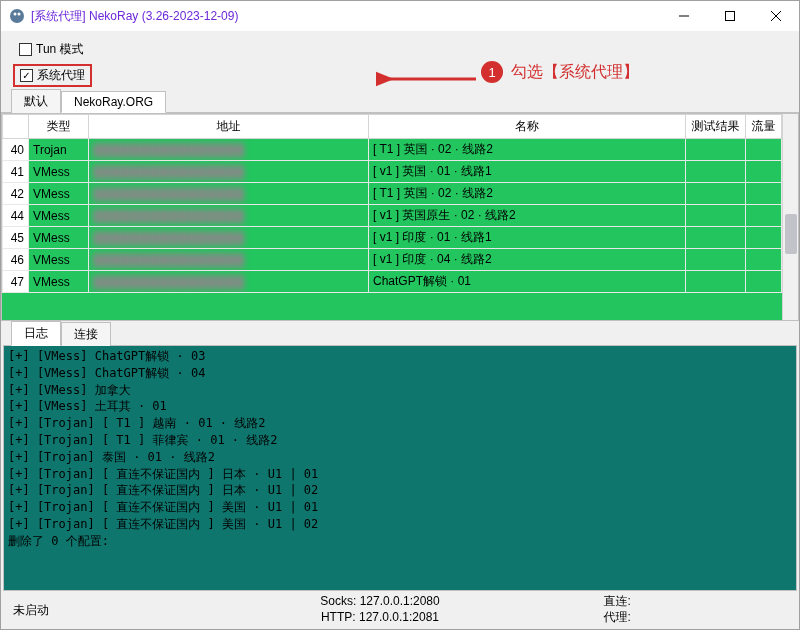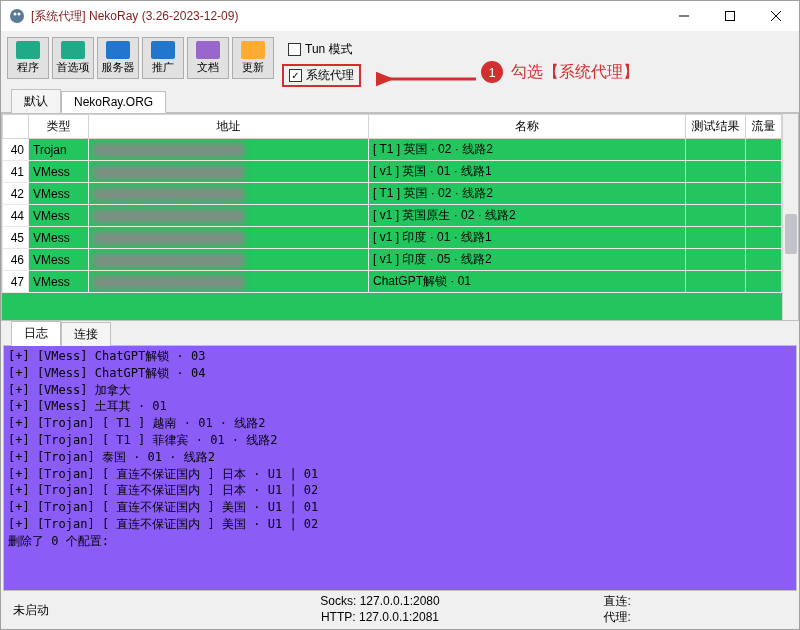--- a/index.html
+++ b/index.html
@@ -1,21 +1,21 @@
 <!DOCTYPE html>
 <html><head>
 <meta charset="utf-8">
 <style>
   * { box-sizing: border-box; font-family: "Microsoft YaHei", "Segoe UI", sans-serif; }
   body { margin: 0; background: #f0f0f0; }
   .window { width: 800px; height: 630px; background: #f0f0f0; border: 1px solid #a0a0a0; overflow: hidden; display: flex; flex-direction: column; position: relative; }
   .titlebar { height: 30px; display: flex; align-items: center; justify-content: space-between; background: #fff; padding-left: 8px; }
   .titlebar-left { display: flex; align-items: center; gap: 6px; }
   .title-icon { width: 16px; height: 16px; }
-  .title-text { font-size: 12px; color: #7f1d1d; }
+  .title-text { font-size: 12px; color: #6d28d9; }
   .win-controls { display: flex; }
   .win-btn { width: 46px; height: 30px; display: flex; align-items: center; justify-content: center; }
   .toolbar { display: flex; align-items: flex-start; padding: 6px 6px 2px 6px; gap: 2px; }
   .tool-btn { width: 42px; height: 42px; border: 1px solid #adadad; background: #e1e1e1; display: flex; flex-direction: column; align-items: center; justify-content: center; gap: 1px; }
   .tool-btn .ticon { width: 24px; height: 18px; background: linear-gradient(#4a90d9,#2e5c8a); border-radius: 2px; display:flex; align-items:center; justify-content:center; }
   .tool-label { font-size: 11px; color: #000; }
   .cb-area { margin-left: 6px; display: flex; flex-direction: column; gap: 4px; padding-top: 2px; }
   .cb-row { display: flex; align-items: center; gap: 4px; font-size: 12px; padding: 2px 6px; }
   .cb-row.highlight { border: 2px solid #d32f2f; padding: 1px 5px; }
   .cb-box { width: 13px; height: 13px; border: 1px solid #333; background: #fff; display:flex; align-items:center; justify-content:center; font-size: 10px; line-height:1; }
@@ -27,21 +27,21 @@
   .tab.active { background: #fff; border-bottom: 1px solid #fff; }
   .table-wrap { flex: 0 0 auto; background: #22c55e; margin: 0; border: 1px solid #c0c0c0; position: relative; height: 208px; overflow: hidden; display:flex; }
   table { border-collapse: collapse; width: 100%; table-layout: fixed; }
   th { font-size: 12px; font-weight: 400; border: 1px solid #d4d4d4; background: #fff; padding: 3px 4px; text-align: center; height: 22px; }
   td { font-size: 12px; border: 1px solid #e8e8e8; padding: 2px 4px; height: 22px; overflow: hidden; white-space: nowrap; }
   td.rownum { text-align: right; background: #fff; }
   .blur { filter: blur(3px); color: #888; letter-spacing: 1px; }
   .vscroll { width: 16px; background: #f0f0f0; border-left: 1px solid #d4d4d4; position: relative; }
   .vthumb { position: absolute; top: 100px; left: 2px; width: 12px; height: 40px; background: #c2c3c9; border-radius: 2px; }
   .tabstrip2 { display: flex; padding: 4px 10px 0 10px; gap: 0; height: 24px; align-items: flex-end; }
-  .log-wrap { flex: 1 1 auto; background: #8b5cf6; border: 1px solid #c0c0c0; margin: 0 2px; overflow: auto; font-family: Consolas, monospace; font-size: 12px; padding: 2px 4px; line-height: 1.4; white-space: pre; }
+  .log-wrap { flex: 1 1 auto; background: #0f766e; border: 1px solid #c0c0c0; margin: 0 2px; overflow: auto; font-family: Consolas, monospace; font-size: 12px; padding: 2px 4px; line-height: 1.4; white-space: pre; }
   .statusbar { height: 38px; display: flex; align-items: center; font-size: 12px; padding: 2px 12px; }
   .sb-left { flex: 1; }
   .sb-mid { flex: 2; text-align: center; line-height: 1.3; }
   .sb-right { flex: 1; text-align: left; line-height: 1.3; padding-left: 40px; }
 </style>
 </head>
 <body>
 
 <div class="window">
 
@@ -68,46 +68,20 @@
       <div class="win-btn close">
           <svg width="10" height="10">
             <line x1="0" y1="0" x2="10" y2="10" stroke="#000"></line>
             <line x1="10" y1="0" x2="0" y2="10" stroke="#000"></line>
           </svg>
         </div>
     </div>
   </div>
 
   <div class="toolbar">
-    <div id="tool-host" style="display:flex; gap:3px;">
-        <div class="tool-btn">
-          <div class="ticon" style="background:#2a8"></div>
-          <div class="tool-label">程序</div>
-        </div>
-        <div class="tool-btn">
-          <div class="ticon" style="background:#2a8"></div>
-          <div class="tool-label">首选项</div>
-        </div>
-        <div class="tool-btn">
-          <div class="ticon" style="background:#27c"></div>
-          <div class="tool-label">服务器</div>
-        </div>
-        <div class="tool-btn">
-          <div class="ticon" style="background:#27c"></div>
-          <div class="tool-label">推广</div>
-        </div>
-        <div class="tool-btn">
-          <div class="ticon" style="background:#96c"></div>
-          <div class="tool-label">文档</div>
-        </div>
-        <div class="tool-btn">
-          <div class="ticon" style="background:#fa3"></div>
-          <div class="tool-label">更新</div>
-        </div>
-      </div>
     <div class="cb-area">
       <label class="cb-row">
         <span class="cb-box"></span>
         <span>Tun 模式</span>
       </label>
       <label class="cb-row highlight">
         <span class="cb-box">✓</span>
         <span>系统代理</span>
       </label>
     </div>
@@ -182,21 +156,21 @@
               <td>VMess</td>
               <td><span class="blur">████████████████</span></td>
               <td>[ v1 ] 印度 · 01 · 线路1</td>
               <td></td>
               <td></td>
             </tr>
             <tr>
               <td class="rownum">46</td>
               <td>VMess</td>
               <td><span class="blur">████████████████</span></td>
-              <td>[ v1 ] 印度 · 05 · 线路2</td>
+              <td>[ v1 ] 印度 · 04 · 线路2</td>
               <td></td>
               <td></td>
             </tr>
             <tr>
               <td class="rownum">47</td>
               <td>VMess</td>
               <td><span class="blur">████████████████</span></td>
               <td>ChatGPT解锁 · 01</td>
               <td></td>
               <td></td>

